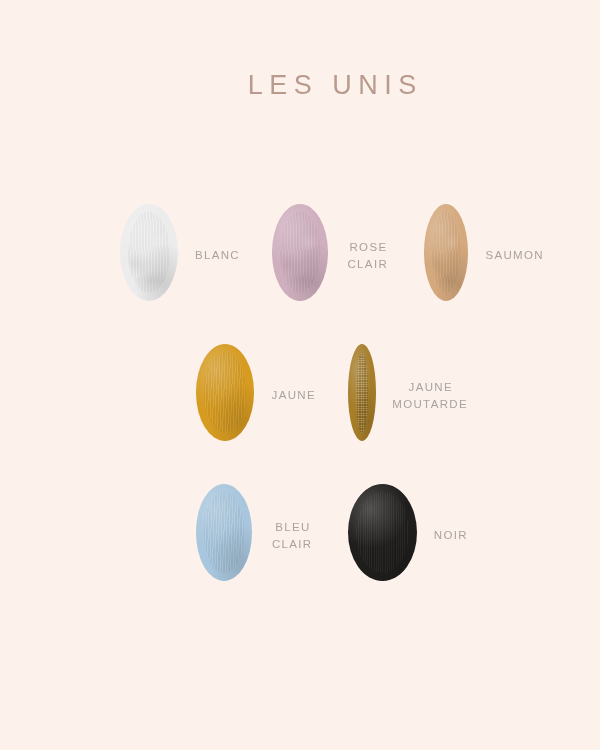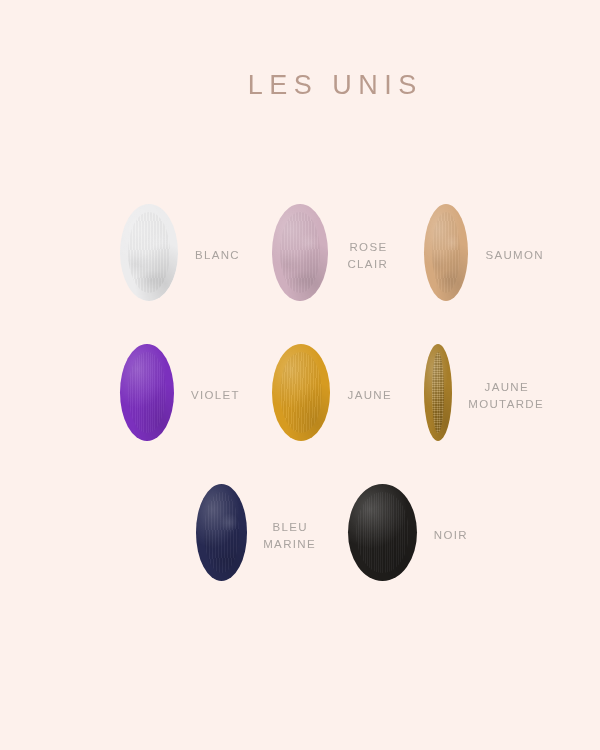--- a/index.html
+++ b/index.html
@@ -206,45 +206,39 @@
         </div>
         <div class="cell">
           <div class="swatch tex-crumple" style="background-color: rgb(213, 169, 126);">
             <div class="weave"></div>
           </div>
           <div class="label">SAUMON</div>
         </div>
       </div>
     <div class="row row-2">
         <div class="cell">
-          <div class="swatch tex-matte" style="background-color: rgb(123, 48, 189);">
-            <div class="weave"></div>
-          </div>
-          <div class="label">VIOLET</div>
-        </div>
-        <div class="cell">
           <div class="swatch tex-crepe" style="background-color: rgb(214, 155, 33);">
             <div class="weave"></div>
           </div>
           <div class="label">JAUNE</div>
         </div>
         <div class="cell">
           <div class="swatch tex-linen" style="background-color: rgb(166, 125, 41);">
             <div class="weave"></div>
           </div>
           <div class="label">JAUNE
 MOUTARDE</div>
         </div>
       </div>
     <div class="row row-3">
         <div class="cell">
-          <div class="swatch tex-crumple" style="background-color: rgb(39, 42, 82);">
-            <div class="weave"></div>
-          </div>
-          <div class="label">BLEU MARINE</div>
+          <div class="swatch tex-crepe" style="background-color: rgb(168, 198, 221);">
+            <div class="weave"></div>
+          </div>
+          <div class="label">BLEU CLAIR</div>
         </div>
         <div class="cell">
           <div class="swatch tex-matte" style="background-color: rgb(32, 30, 28);">
             <div class="weave"></div>
           </div>
           <div class="label">NOIR</div>
         </div>
       </div>
   </div>
 

